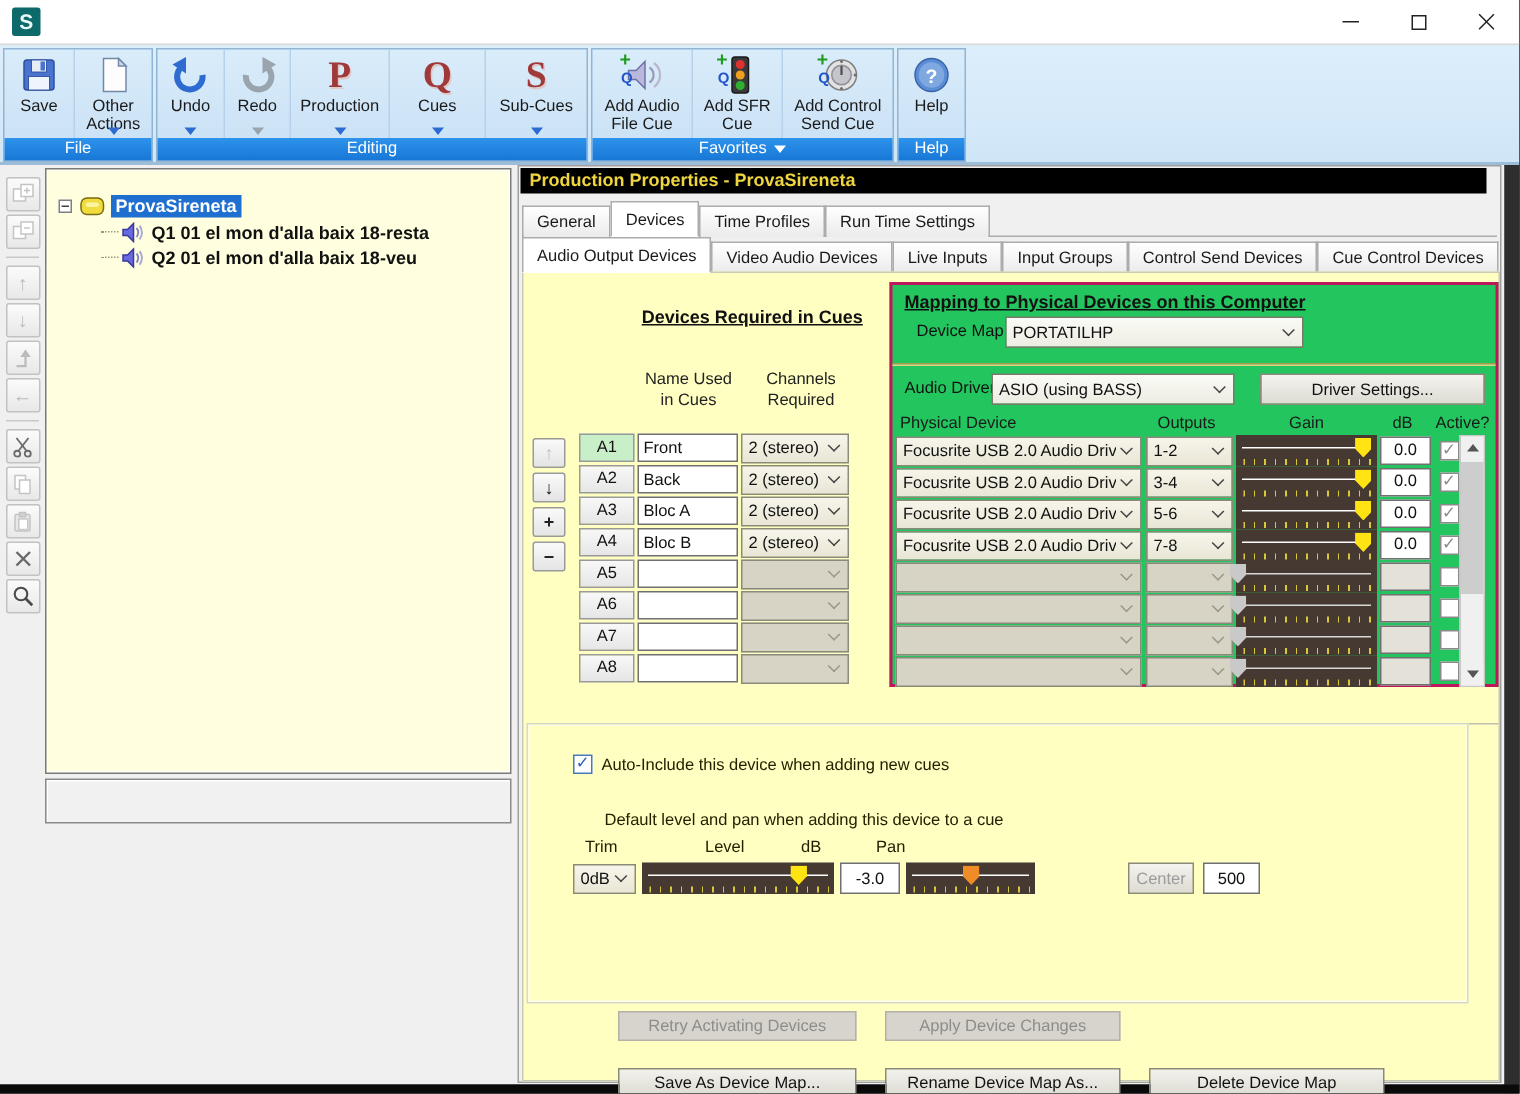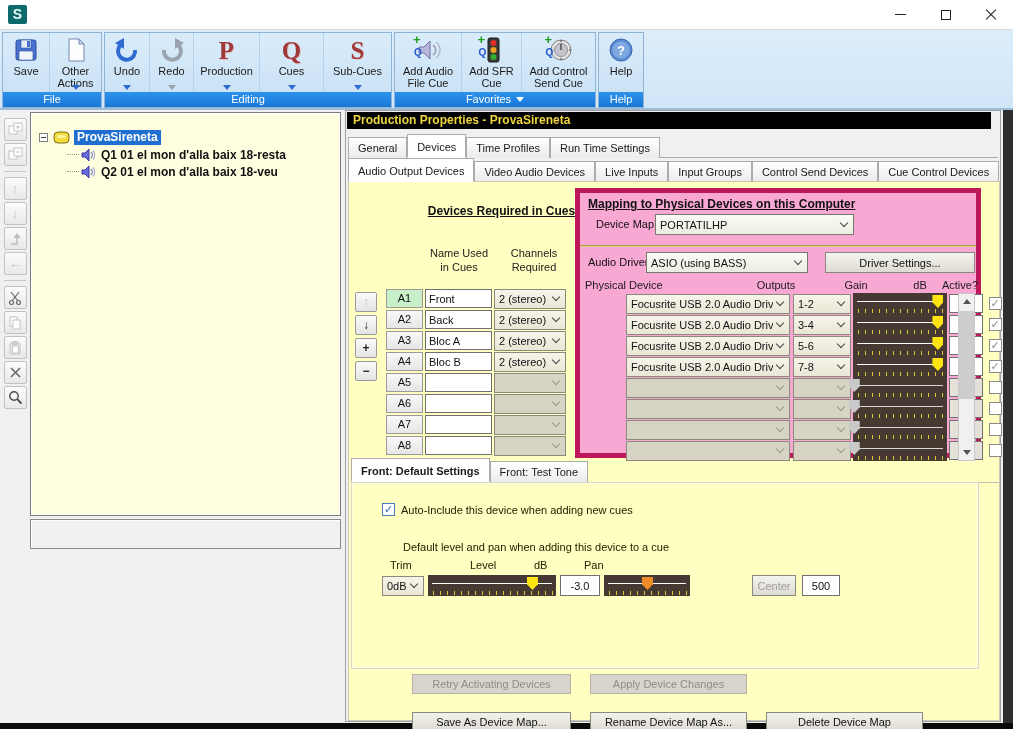--- a/index.html
+++ b/index.html
@@ -84,30 +84,30 @@
   .abtn { width:37px; height:19px; background:linear-gradient(#f8f8f8,#e6e6e6); border:1px solid #9a9a9a; font-size:11px; text-align:center; line-height:17px; color:#111; }
   .abtn.hl { background:#c9efc9; }
   .nameinput { width:67px; height:19px; margin-left:2px; border:1px solid #707070; font-size:11px; padding:0 3px; font-family:"Liberation Sans",sans-serif; background:#fff; color:#111; }
   .combo { display:flex; align-items:center; height:20px; border:1px solid #8a8a7a; background:linear-gradient(#f7f5ea,#e9e6d6); font-size:11px; color:#111; padding-left:4px; }
   .combo .t { white-space:nowrap; overflow:hidden; }
   .chv { width:6px; height:6px; border-right:1px solid #444; border-bottom:1px solid #444; transform:rotate(45deg); margin-left:auto; margin-right:6px; margin-top:-3px; flex:none; }
   .combo.empty { background:#d7d4c5; } .combo.empty .chv { border-color:#9a9786; }
   .req-ch { width:72px; margin-left:2px; }
 
   
-  .mapbox { position:absolute; left:226px; top:6px; width:406px; height:270px; background:#f9a8d4; border:5px solid #be185d; }
+  .mapbox { position:absolute; left:244px; top:6px; width:406px; height:270px; background:#22c55e; border:2px solid #be185d; }
   .maptitle { position:absolute; left:8px; top:4px; font-size:12px; font-weight:bold; text-decoration:underline; color:#111; }
   .maplabel { position:absolute; font-size:11px; color:#111; }
   .mapcombo { position:absolute; height:21px; background:linear-gradient(#fbfbf6,#ecece2); border:1px solid #7a7a6a; }
   .maphr { position:absolute; left:0; top:52px; width:100%; height:2px; border-top:1px solid #a59c4e; border-bottom:1px solid #ddd584; }
   .pushbtn { position:absolute; height:21px; background:linear-gradient(#f4f3ee,#dddbd2); border:1px solid #8a8a7a; font-size:11px; text-align:center; color:#111; display:flex; align-items:center; justify-content:center; }
   .devhdr { position:absolute; font-size:11px; color:#1a1a1a; }
   .devrows { position:absolute; left:2px; top:100px; }
   .devrow { display:flex; align-items:center; height:21px; }
-  .dev-combo { width:164px;margin-left:44px; }
+  .dev-combo { width:164px; }
   .out-combo { width:58px; margin-left:3px; }
   .gain { position:relative; width:94px; height:21px; margin-left:2px; background:#453931; flex:none; }
   .gtrack { position:absolute; left:4px; right:4px; top:8px; height:1px; background:#fff; }
   .gtrack.dim { background:#d8d8d8; }
   .gthumb { position:absolute; top:2px; width:11px; height:13px; clip-path:polygon(0 0,100% 0,100% 55%,50% 100%,0 55%); }
   .gthumb.yel { background:#ffe312; } .gthumb.gray { background:#c9c9c9; }
   .gticks { position:absolute; left:5px; right:3px; bottom:1px; height:4px; background:repeating-linear-gradient(90deg,#d8c83a 0,#d8c83a 1px,transparent 1px,transparent 7px); }
   .dbbox { width:34px; height:19px; margin-left:2px; border:1px solid #707070; background:#fff; font-size:11px; text-align:center; line-height:17px; color:#111; }
   .dbbox.empty { background:#e4e2d8; }
   .cbwrap { width:24px; display:flex; justify-content:center; }
@@ -700,24 +700,20 @@
           <div class="varrow" style="top:0">
               <div class="tri-up"></div>
             </div>
           <div class="vthumb"></div>
           <div class="varrow" style="bottom:0">
               <div class="tri-down"></div>
             </div>
         </div>
       </div>
 
-      <div class="tabstrip" id="settabs" style="left:2px; top:278px; height:22px;">
-          <div class="tab active bold">Front: Default Settings</div>
-          <div class="tab">Front: Test Tone</div>
-        </div>
       <div class="striprule" style="top:300px; left:2px; width:648px; background:#c0c0b0;"></div>
 
       <div class="settingspanel">
         <div class="autoinc">
           <div class="cb blue checked"></div>
           <span>Auto-Include this device when adding new cues</span>
         </div>
         <div class="caption">Default level and pan when adding this device to a cue</div>
 
         <div class="ctl-label" style="left:38px;">Trim</div>

